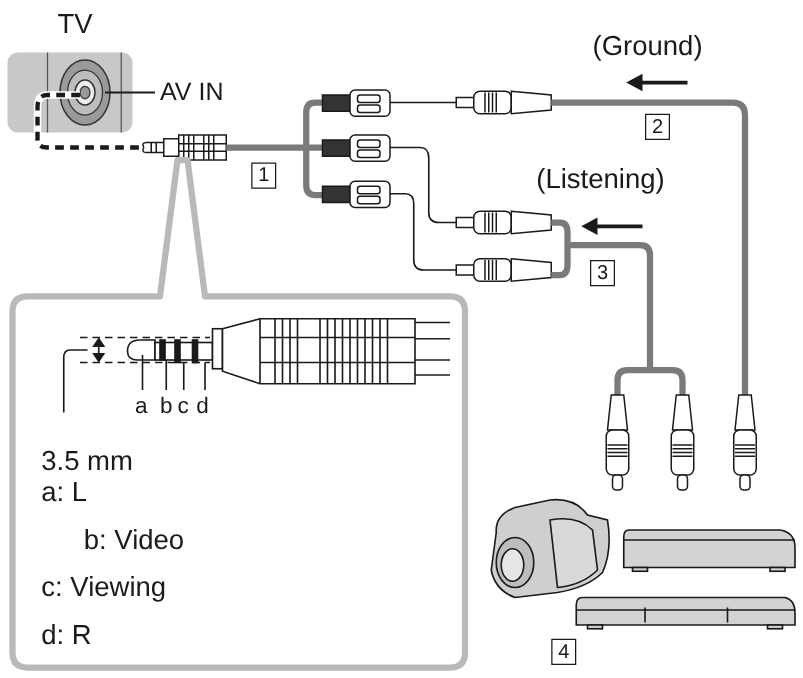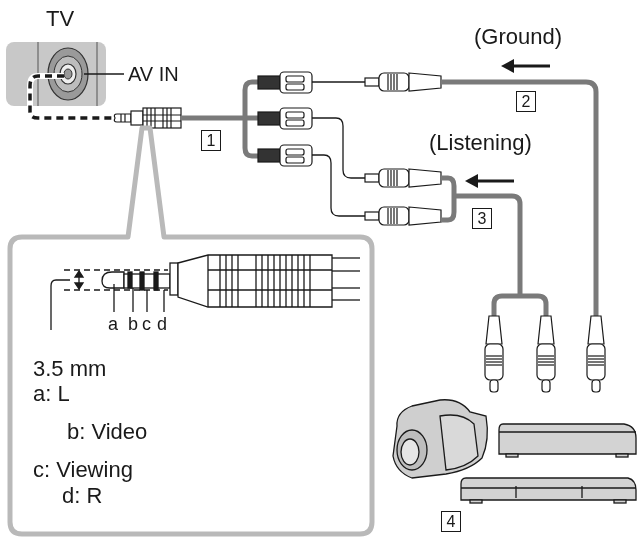--- a/index.html
+++ b/index.html
@@ -228,13 +228,13 @@
 
 <div class="lbl pin" style="left:108px; top:315px;">a</div>
 <div class="lbl pin" style="left:128px; top:315px;">b</div>
 <div class="lbl pin" style="left:142px; top:315px;">c</div>
 <div class="lbl pin" style="left:157px; top:315px;">d</div>
 
 <div class="lbl big" style="left:33px; top:358px;">3.5 mm</div>
 <div class="lbl big" style="left:33px; top:383px;">a: L</div>
 <div class="lbl big" style="left:33px; top:421px;margin-left:34px;">b: Video</div>
 <div class="lbl big" style="left:33px; top:459px;">c: Viewing</div>
-<div class="lbl big" style="left:33px; top:485px;margin-left:29px;">d: R</div>
+<div class="lbl big" style="left:33px; top:497px;">d: R</div>
 
 </body></html>

